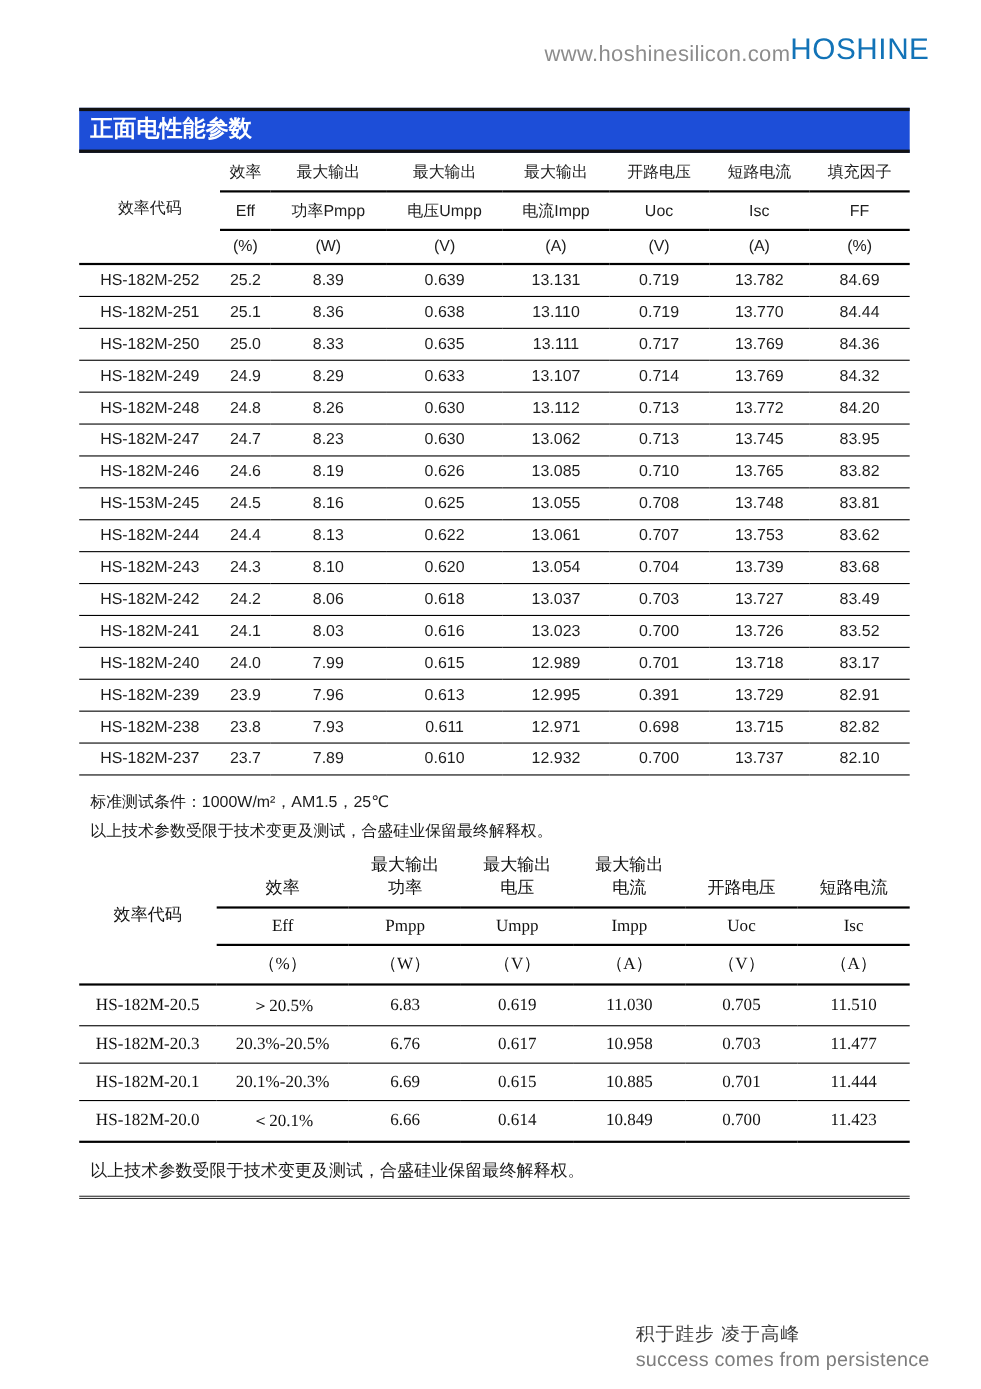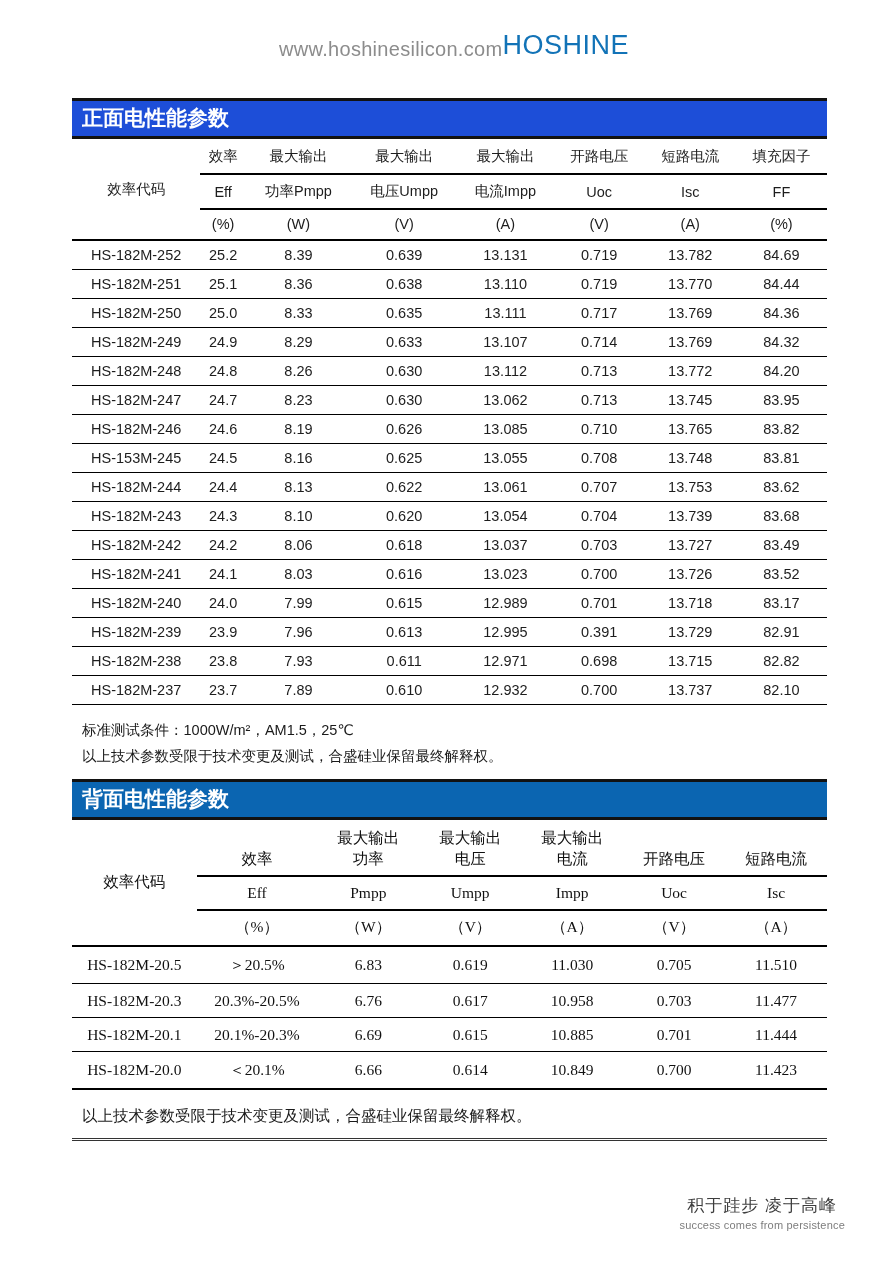--- a/index.html
+++ b/index.html
@@ -3,21 +3,21 @@
 <meta charset="utf-8">
 <style>
   * { margin:0; padding:0; box-sizing:border-box; }
   html,body { background:#ffffff; }
   body {
     width:892px; height:1263px;
     font-family:"Liberation Sans","DejaVu Sans",sans-serif;
     color:#222; position:relative; overflow:hidden;
   }
   .top-header {
-    display:flex; justify-content:center; align-items:flex-end;
+    display:flex; justify-content:flex-end; align-items:flex-end;
     padding:30px 47px 0 63px;
   }
   .url { font-size:20px; color:#8c8c8c; letter-spacing:.3px; }
   .logo { font-size:27px; font-weight:normal; color:#1273b7; letter-spacing:.5px; }
 
   .content { margin:0 65px 0 72px; }
 
   .banner {
     margin-top:37px;
     background:#0b65b1;
@@ -52,24 +52,24 @@
   .notes { margin:12px 0 0 10px; }
   .notes p { font-size:14.5px; line-height:26px; color:#1a1a1a; }
   .notes.serif p { font-family:"Liberation Serif","DejaVu Serif",serif; font-size:15.5px; line-height:28px; }
 
   .double-rule {
     margin-top:8px; height:3px;
     border-top:1.5px solid #333; border-bottom:1.5px solid #333;
   }
 
   .footer {
-    position:absolute; right:47px; bottom:32px; text-align:center;
+    position:absolute; right:47px; bottom:16px; text-align:left;
   }
   .footer .cn { font-size:17px; color:#3d3d3d; letter-spacing:1px; }
-  .footer .en { font-size:11px; color:#7d7d7d; margin-top:2px; letter-spacing:.2px; }
+  .footer .en { font-size:18px; color:#7d7d7d; margin-top:2px; letter-spacing:.2px; }
 </style>
 </head>
 <body>
 
 <div class="page">
 
   <div class="top-header">
     <span class="url">www.hoshinesilicon.com</span>
     <span class="logo" style="color: rgb(18, 115, 183);">HOSHINE</span>
   </div>
@@ -271,21 +271,20 @@
             <td>82.10</td>
           </tr>
         </tbody>
     </table>
 
     <div class="notes">
       <p>标准测试条件：1000W/m²，AM1.5，25℃</p>
       <p>以上技术参数受限于技术变更及测试，合盛硅业保留最终解释权。</p>
     </div>
 
-    <div class="banner rear" style="background: rgb(11, 101, 177);">背面电性能参数</div>
 
     <table class="spec rtable">
       <thead>
         <tr>
           <th class="corner" rowspan="3">效率代码</th>
           <th class="h range-col">效率</th>
           <th class="h">最大输出
 功率</th>
           <th class="h">最大输出
 电压</th>

